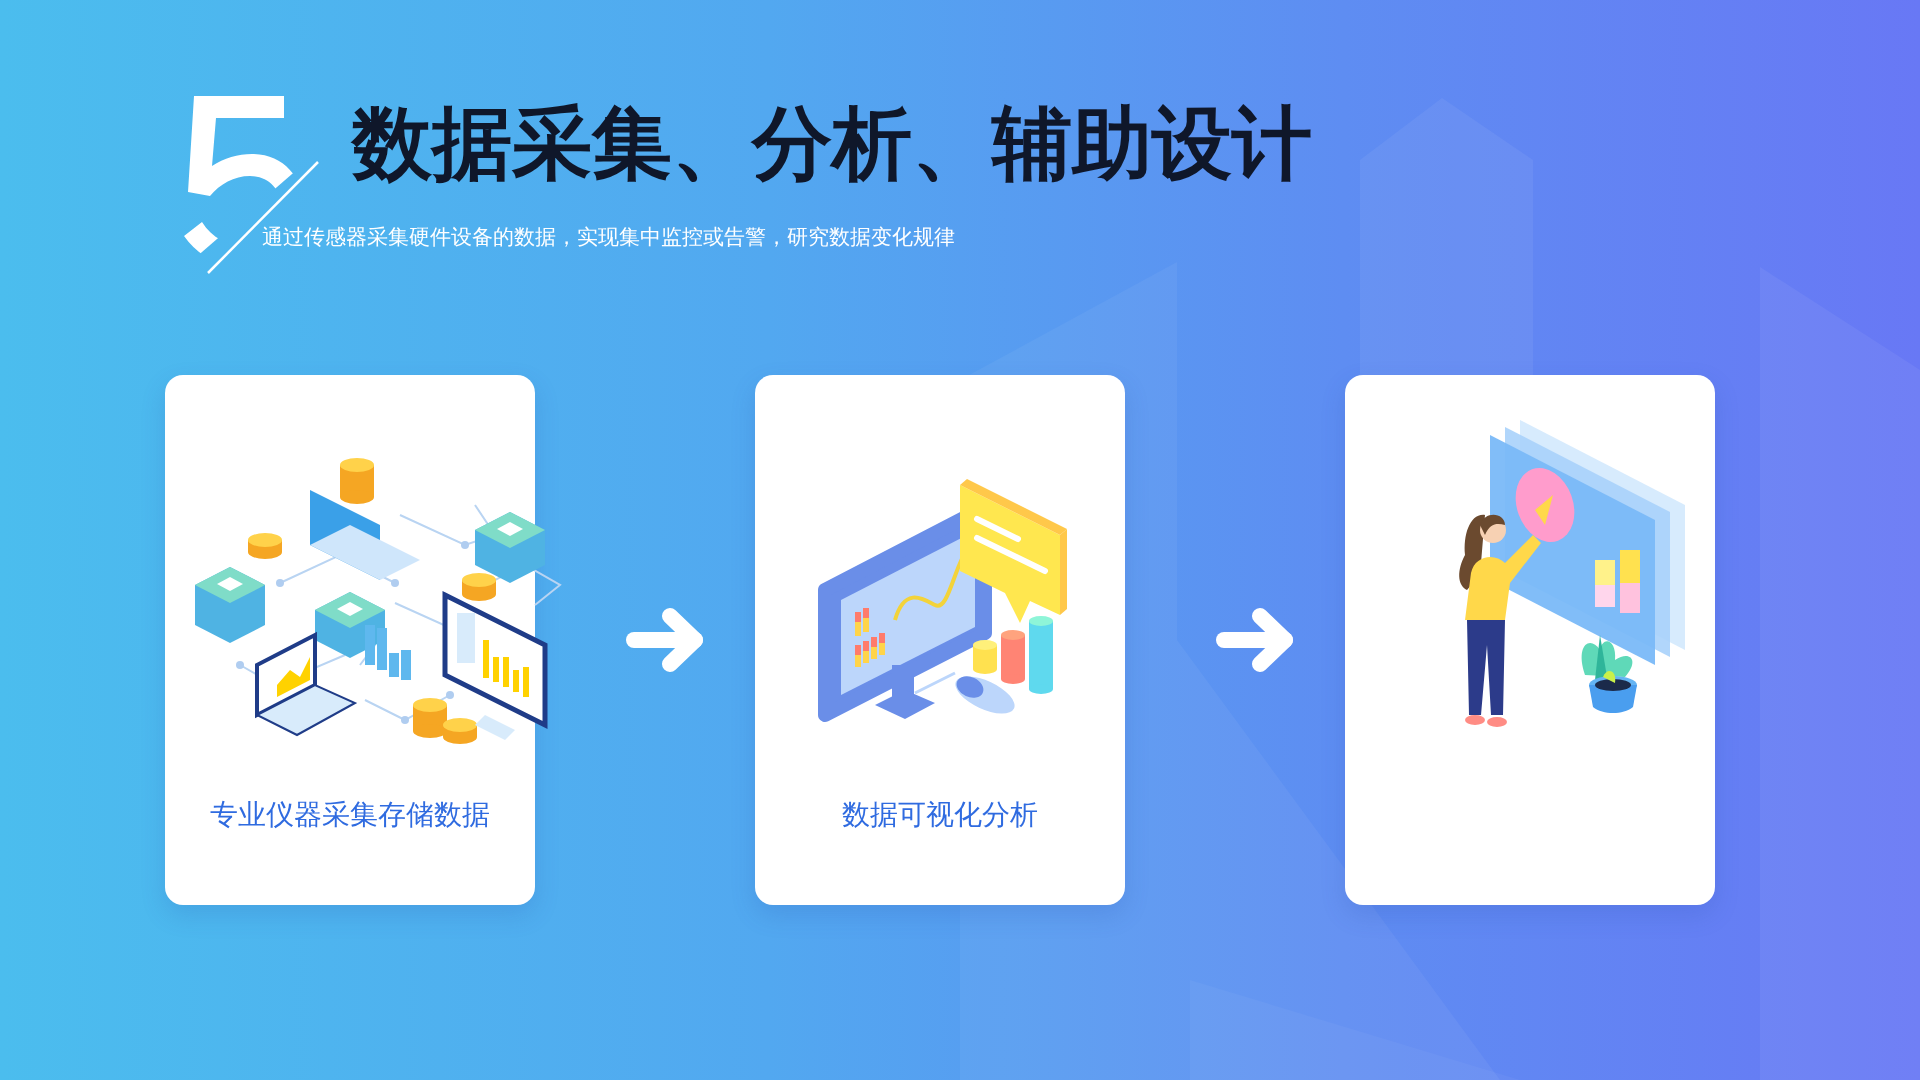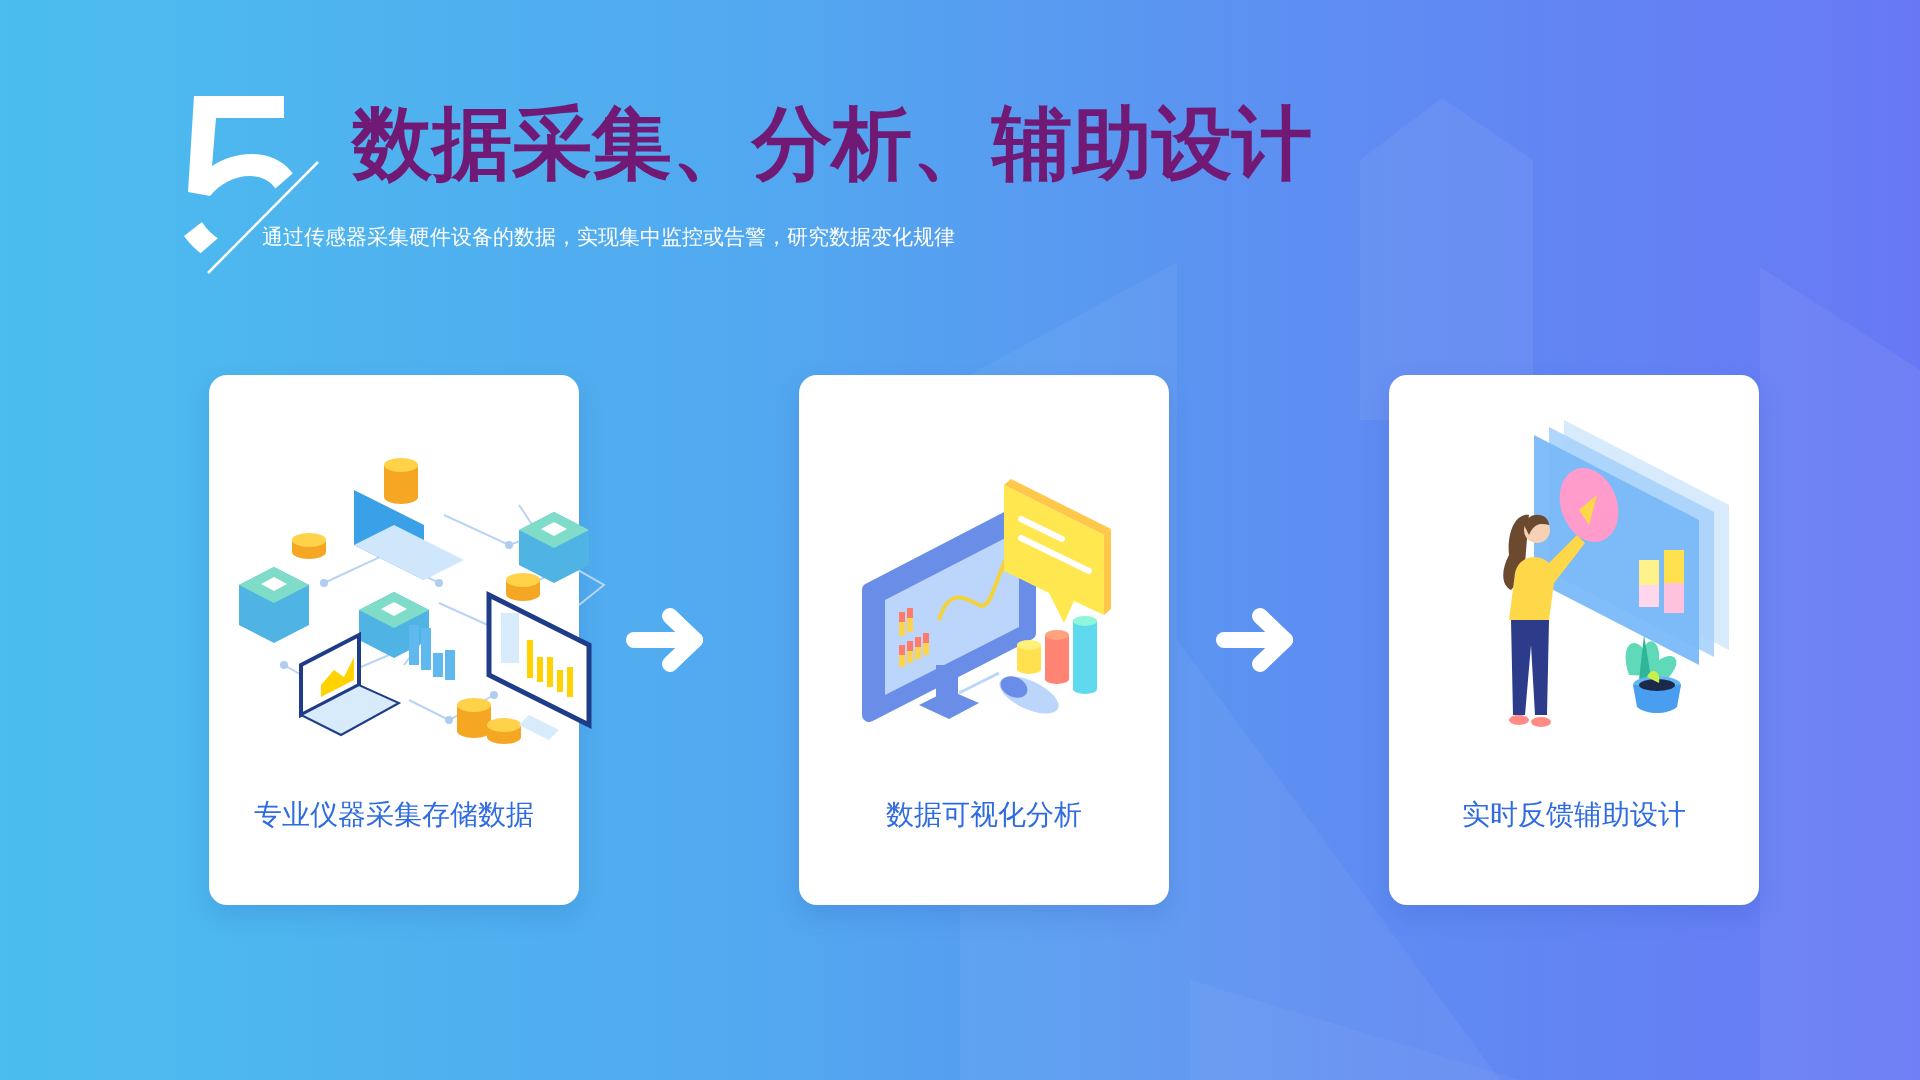--- a/index.html
+++ b/index.html
@@ -6,31 +6,30 @@
   body {
     width:1920px; height:1080px; overflow:hidden; position:relative;
     background: linear-gradient(90deg, #4bbdee 0%, #52a8f0 40%, #5e8df2 70%, #6878f5 100%);
     font-family: "DejaVu Sans", "Liberation Sans", sans-serif;
   }
   .deco { position:absolute; left:0; top:0; width:1920px; height:1080px; pointer-events:none; }
   .big-five {
     position:absolute; left:172px; top:68px; width:150px; height:210px;
   }
   .title {
-    position:absolute; left:352px; top:96px; color:#701a75;
+    position:absolute; left:352px; top:96px; color:#0f172a;
     font-size:80px; font-weight:bold; line-height:96px; letter-spacing:0px; white-space:nowrap;
   }
   .subtitle {
     position:absolute; left:262px; top:218px; color:#fff;
     font-size:21px; line-height:38px; white-space:nowrap;
   }
   .card {
     position:absolute; top:375px; width:370px; height:530px; background:#fff; border-radius:18px;
     box-shadow: 0 10px 24px rgba(40,80,170,0.18);
-    margin-left: 44px;
   }
   .card .illus { position:absolute; left:0; top:20px; width:410px; height:370px; }
   .card .label {
     position:absolute; left:0; right:0; top:420px; text-align:center;
     color:#2f6be0; font-size:28px; line-height:40px;
   }
   .arrow { position:absolute; top:606px; width:80px; height:68px; }
 </style>
 </head>
 <body>
@@ -232,14 +231,13 @@
     <ellipse cx="130" cy="325" rx="10" ry="5" fill="#ff8c84"></ellipse>
     <ellipse cx="152" cy="327" rx="10" ry="5" fill="#ff8c84"></ellipse>
 
     <path d="M240 280 C230 250 245 240 255 255 C258 240 272 245 270 265 C285 255 295 265 280 282 Z" fill="#5fd9b8"></path>
     <path d="M250 285 L255 240 L262 282 Z" fill="#2fb59a"></path>
     <ellipse cx="268" cy="290" rx="24" ry="9" fill="#64b4f3"></ellipse>
     <path d="M244 290 L248 312 C258 320 278 320 288 312 L292 290 Z" fill="#4a9eef"></path>
     <ellipse cx="268" cy="290" rx="18" ry="6" fill="#1b2a4a"></ellipse>
     <path d="M258 282 C262 272 272 275 270 288 Z" fill="#c8f04a"></path>
   </svg>
-  <div class="label">实时反馈辅助设计</div>
 </div>
 
 </body></html>

